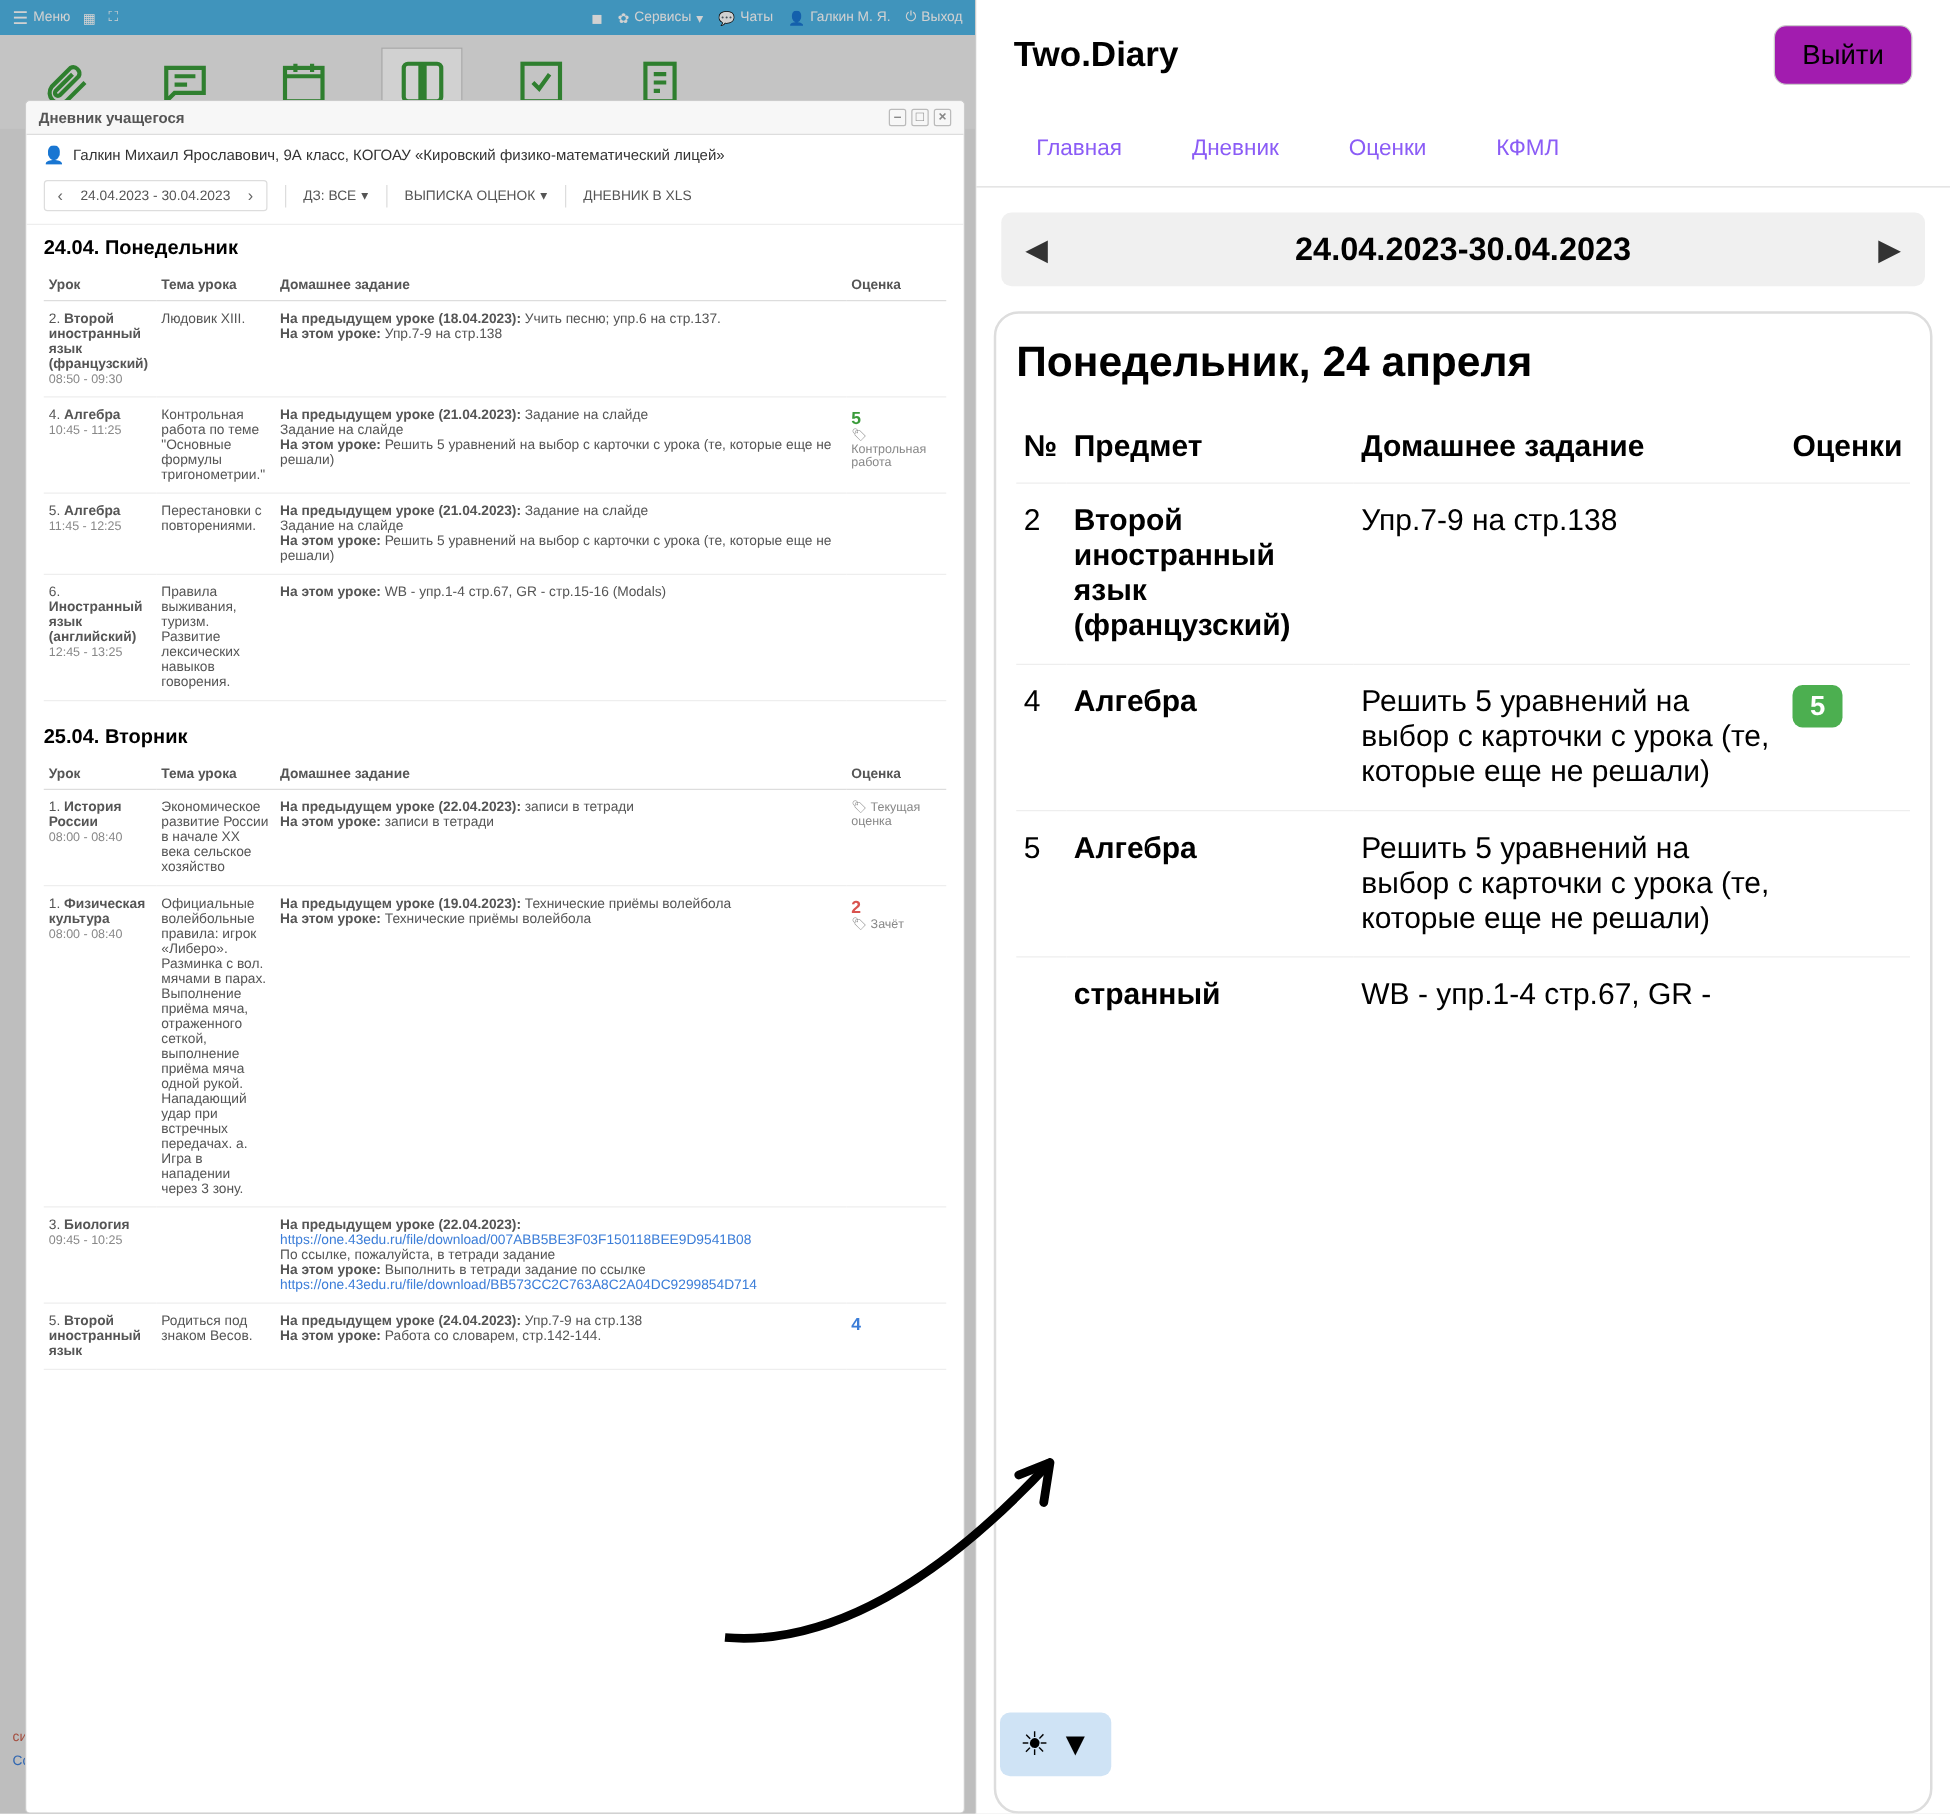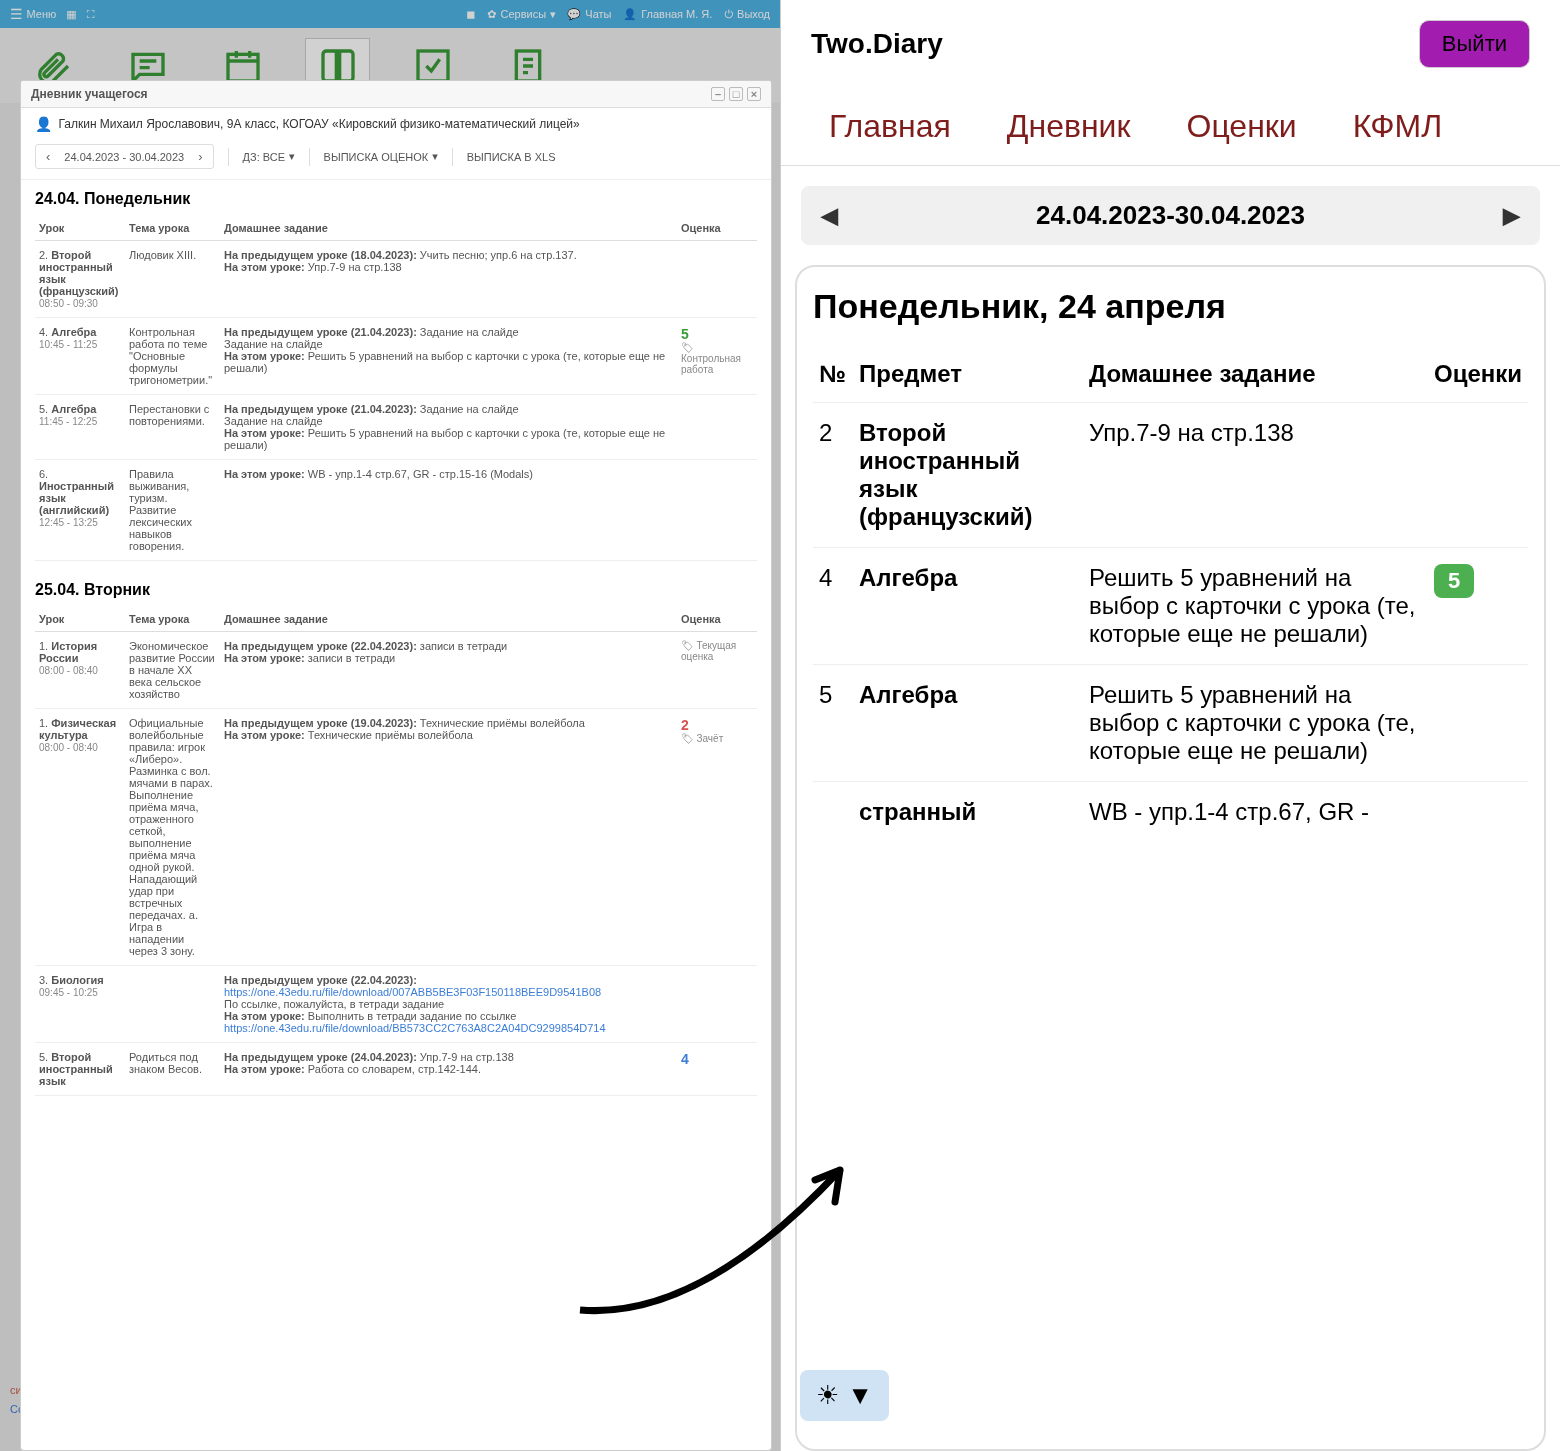--- a/index.html
+++ b/index.html
@@ -62,21 +62,21 @@
 
 
 .arrow-annotation { position: absolute; left: 560px; top: 1130px; z-index: 50; pointer-events: none; }
 
 
 .right-panel { width: 780px; height: 100%; background: #fff; display: flex; flex-direction: column; border-left: 1px solid #ccc; }
 .app-header { display: flex; justify-content: space-between; align-items: center; padding: 20px 30px; }
 .app-title { font-size: 28px; font-weight: bold; }
 .logout-btn { padding: 10px 22px; border: 1px solid #ccc; border-radius: 10px; font-size: 22px; cursor: pointer; background: #a21caf; }
 .app-tabs { display: flex; border-bottom: 1px solid #ddd; padding: 0 20px; }
-.app-tab { padding: 20px 28px; font-size: 32px; color: #7f1d1d; cursor: pointer; }
+.app-tab { padding: 20px 28px; font-size: 18px; color: #8b5cf6; cursor: pointer; }
 .date-range-bar { display: flex; align-items: center; justify-content: space-between; background: #f0f0f0; margin: 20px; border-radius: 8px; padding: 14px 20px; font-size: 26px; font-weight: bold; }
 .date-range-bar .nav-arrow { cursor: pointer; font-size: 22px; color: #333; }
 .schedule-card { margin: 0 14px; border: 2px solid #ddd; border-radius: 20px; padding: 20px 16px; flex: 1; overflow: hidden; }
 .day-header { font-size: 34px; font-weight: bold; margin-bottom: 20px; }
 .schedule-table { width: 100%; border-collapse: collapse; }
 .schedule-table th { text-align: left; font-size: 24px; font-weight: bold; padding: 14px 6px; vertical-align: bottom; }
 .schedule-table td { padding: 16px 6px; font-size: 24px; vertical-align: top; border-top: 1px solid #eee; }
 .col-num { width: 40px; }
 .col-subj { width: 230px; font-weight: bold; }
 .col-homework { width: auto; }
@@ -98,21 +98,21 @@
             <span class="menu-icon">☰</span>
             <span>Меню</span>
           </span>
         <span class="top-bar-item">▦</span>
         <span class="top-bar-item">⛶</span>
       </div>
       <div class="top-bar-right">
         <span class="top-bar-item">◼</span>
         <span class="top-bar-item">✿ <span>Сервисы</span> ▾</span>
         <span class="top-bar-item">💬 <span>Чаты</span></span>
-        <span class="top-bar-item">👤 <span>Главная М. Я.</span></span>
+        <span class="top-bar-item">👤 <span>Галкин М. Я.</span></span>
         <span class="top-bar-item">⏻ <span>Выход</span></span>
       </div>
     </div>
 
     <div class="icon-tabs">
       <div class="icon-tab">
           <svg viewBox="0 0 24 24">
             <path d="M21 12l-9 9a5 5 0 01-7-7l9-9a3 3 0 014 4l-9 9a1 1 0 01-2-2l8-8"></path>
           </svg>
         </div>
@@ -169,21 +169,21 @@
         <div class="date-nav">
           <span class="arrow">‹</span>
           <span>24.04.2023 - 30.04.2023</span>
           <span class="arrow">›</span>
         </div>
         <div class="toolbar-sep"></div>
         <div class="toolbar-btn"><span>ДЗ: ВСЕ</span> ▾</div>
         <div class="toolbar-sep"></div>
         <div class="toolbar-btn"><span>ВЫПИСКА ОЦЕНОК</span> ▾</div>
         <div class="toolbar-sep"></div>
-        <div class="toolbar-btn">ВЫПИСКА В XLS</div>
+        <div class="toolbar-btn">ДНЕВНИК В XLS</div>
       </div>
       <div class="dialog-body" id="dialog-body">
           <div class="day-section">
             <div class="day-title">24.04. Понедельник</div>
             <table class="lessons-table">
               <thead>
                 <tr>
     <th class="col-lesson">Урок</th>
     <th class="col-topic">Тема урока</th>
     <th class="col-hw">Домашнее задание</th>

